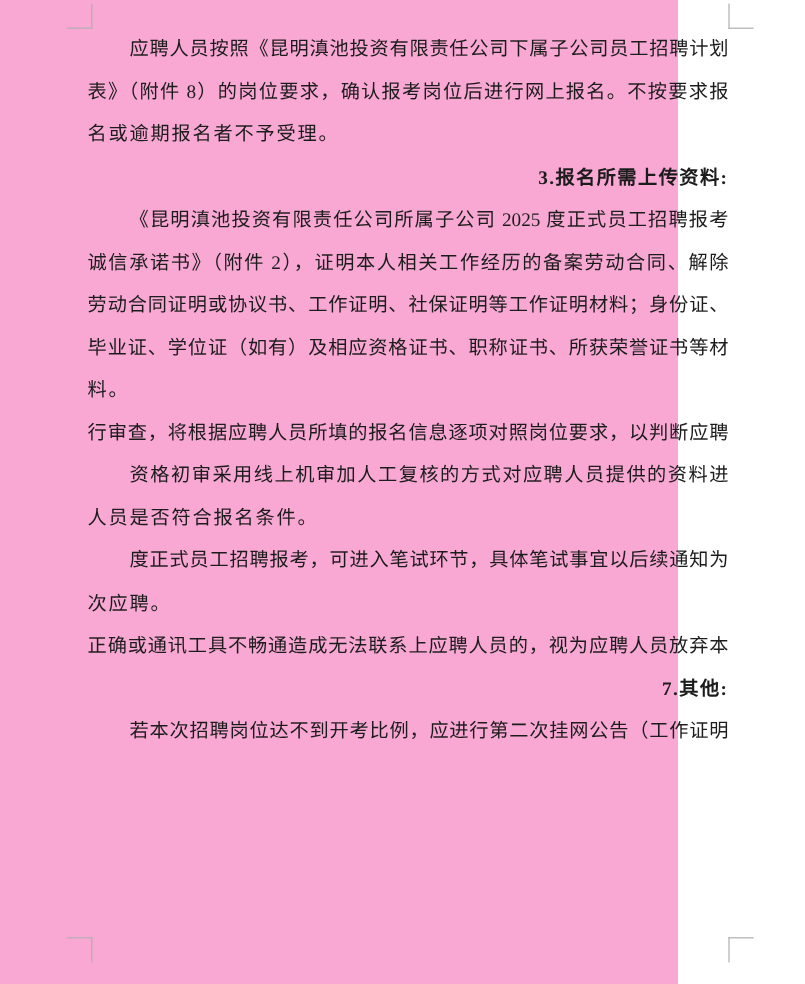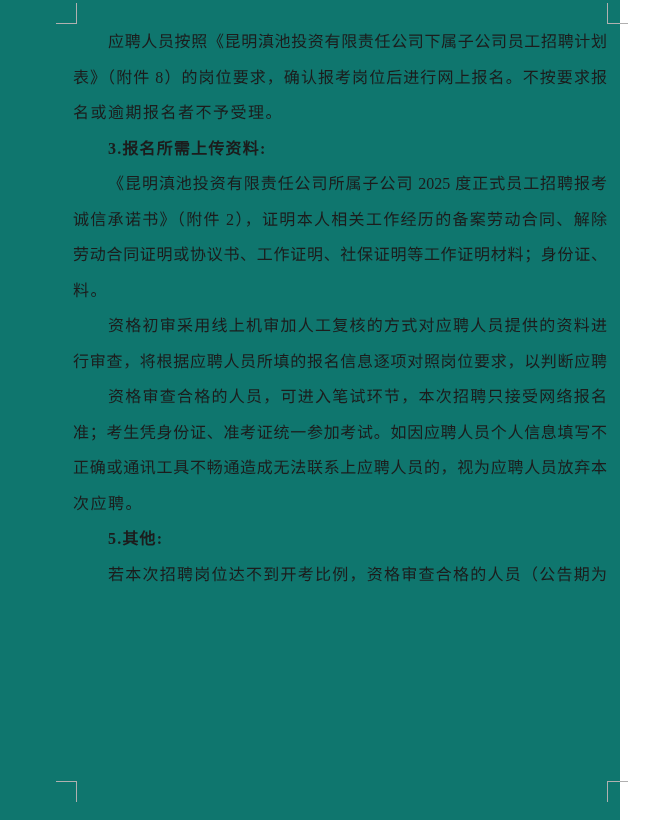--- a/index.html
+++ b/index.html
@@ -6,23 +6,23 @@
     margin: 0;
     padding: 0;
     width: 671px;
     height: 820px;
     background: #ffffff;
     overflow: hidden;
     font-family: "Liberation Serif", "DejaVu Serif", serif;
   }
   .page {
     position: relative;
-    width: 620px;
+    width: 565px;
     height: 820px;
-    background: #0f766e;
+    background: #f9a8d4;
   }
   .content {
     position: absolute;
     left: 73px;
     top: 24px;
     width: 534px;
     color: #1c1c1c;
   }
   .line {
     height: 35.5px;
@@ -31,21 +31,21 @@
     white-space: nowrap;
     text-align: left;
     letter-spacing: 1.5px;
   }
   .line.justify {
     letter-spacing: 0;
     text-align: justify;
     text-align-last: justify;
     white-space: normal;
   }
-  .line.indent { padding-left: 35px; }
+  .line.indent { padding-left: 35px; text-align: right; }
   .line.bold { font-weight: bold; letter-spacing: 1.2px; }
   .crop {
     position: absolute;
     width: 20px;
     height: 20px;
   }
   .crop.tl { left: 56px; top: 3px;   border-right: 1px solid #b0b0b0; border-bottom: 1px solid #b0b0b0; }
   .crop.tr { left: 607px; top: 3px;  border-left: 1px solid #b0b0b0;  border-bottom: 1px solid #b0b0b0; }
   .crop.bl { left: 56px; top: 781px; border-right: 1px solid #b0b0b0; border-top: 1px solid #b0b0b0; }
   .crop.br { left: 607px; top: 781px;border-left: 1px solid #b0b0b0;  border-top: 1px solid #b0b0b0; }
@@ -59,23 +59,24 @@
   <div class="crop bl"></div>
   <div class="crop br"></div>
   <div class="content" style="color: rgb(28, 28, 28);">
       <div class="line indent justify">应聘人员按照《昆明滇池投资有限责任公司下属子公司员工招聘计划</div>
       <div class="line justify">表》（附件 8）的岗位要求，确认报考岗位后进行网上报名。不按要求报</div>
       <div class="line">名或逾期报名者不予受理。</div>
       <div class="line indent bold">3.报名所需上传资料:</div>
       <div class="line indent justify">《昆明滇池投资有限责任公司所属子公司 2025 度正式员工招聘报考</div>
       <div class="line justify">诚信承诺书》（附件 2），证明本人相关工作经历的备案劳动合同、解除</div>
       <div class="line justify">劳动合同证明或协议书、工作证明、社保证明等工作证明材料；身份证、</div>
+      <div class="line justify">毕业证、学位证（如有）及相应资格证书、职称证书、所获荣誉证书等材</div>
       <div class="line">料。</div>
+      <div class="line justify">行审查，将根据应聘人员所填的报名信息逐项对照岗位要求，以判断应聘</div>
       <div class="line indent justify">资格初审采用线上机审加人工复核的方式对应聘人员提供的资料进</div>
-      <div class="line justify">行审查，将根据应聘人员所填的报名信息逐项对照岗位要求，以判断应聘</div>
-      <div class="line indent justify">资格审查合格的人员，可进入笔试环节，本次招聘只接受网络报名</div>
-      <div class="line justify">准；考生凭身份证、准考证统一参加考试。如因应聘人员个人信息填写不</div>
+      <div class="line">人员是否符合报名条件。</div>
+      <div class="line indent justify">度正式员工招聘报考，可进入笔试环节，具体笔试事宜以后续通知为</div>
+      <div class="line">次应聘。</div>
       <div class="line justify">正确或通讯工具不畅通造成无法联系上应聘人员的，视为应聘人员放弃本</div>
-      <div class="line">次应聘。</div>
-      <div class="line indent bold">5.其他:</div>
-      <div class="line indent justify">若本次招聘岗位达不到开考比例，资格审查合格的人员（公告期为</div>
+      <div class="line indent bold">7.其他:</div>
+      <div class="line indent justify">若本次招聘岗位达不到开考比例，应进行第二次挂网公告（工作证明</div>
     </div>
 </div>
 
 </body></html>

